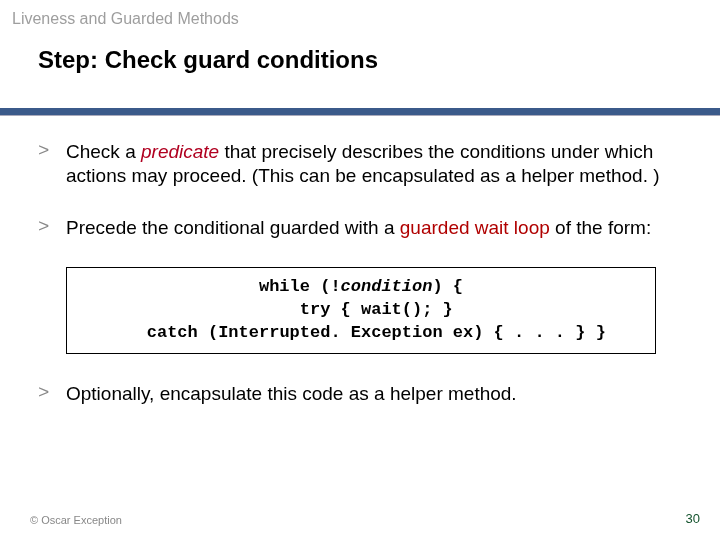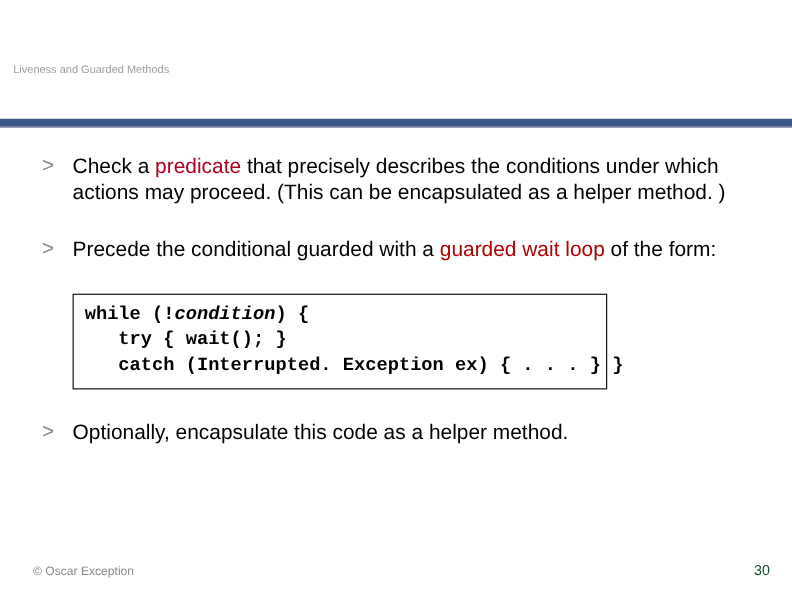--- a/index.html
+++ b/index.html
@@ -1,50 +1,52 @@
 <!DOCTYPE html>
 <html><head>
 <meta charset="utf-8">
 <style>
   * { margin: 0; padding: 0; box-sizing: border-box; }
   html, body { width: 720px; height: 540px; font-family: Arial, Helvetica, sans-serif; background: #fff; color: #000; }
   .slide { position: relative; width: 720px; height: 540px; }
-  .topic { position: absolute; top: 10px; left: 12px; font-size: 10px; color: #9e9e9e; margin-top: 48px; }
+  .topic { position: absolute; top: 10px; left: 12px; font-size: 16px; color: #9e9e9e; }
   .title { position: absolute; top: 46px; left: 38px; font-size: 24px; font-weight: bold; }
   .rule  { position: absolute; top: 108px; left: 0; width: 720px; height: 8px; background: #3b5a8a; border-bottom: 1px solid #aab; }
   .content { position: absolute; top: 140px; left: 38px; right: 40px; }
   .bullet { display: flex; margin-bottom: 28px; font-size: 19px; line-height: 1.25; }
   .bullet .gt { width: 28px; flex: 0 0 28px; color: #888; font-family: "Courier New", monospace; }
   .bullet .txt { flex: 1; }
-  .predicate { color: #b00020; }
+  .predicate { font-style: italic; color: #b00020; }
   .gwl { color: #b00000; }
   .codebox {
     margin-left: 28px;
     margin-top: 6px;
     margin-bottom: 28px;
     border: 1px solid #000;
     padding: 8px 10px;
     font-family: "Courier New", monospace;
     font-size: 17px;
     font-weight: bold;
     line-height: 1.35;
     white-space: pre;
-    width: 486px;
+    width: 590px;
+    text-align: center;
   }
   .code-cond { font-style: italic; }
   .footer-left { position: absolute; bottom: 14px; left: 30px; font-size: 11px; color: #888; }
   .footer-right { position: absolute; bottom: 14px; right: 20px; font-size: 13px; color: #14532d; }
 </style>
 </head>
 <body>
 
 <div class="slide">
 
   <div class="topic">Liveness and Guarded Methods</div>
 
+  <div class="title">Step: Check guard conditions</div>
 
   <div class="rule"></div>
 
   <div class="content">
 
     <div class="bullet">
       <div class="gt">&gt;</div>
       <div class="txt">
         <span>Check a </span><span class="predicate">predicate</span><span> that precisely describes the conditions under which actions may proceed. (This can be encapsulated as a helper method. )</span>
       </div>

